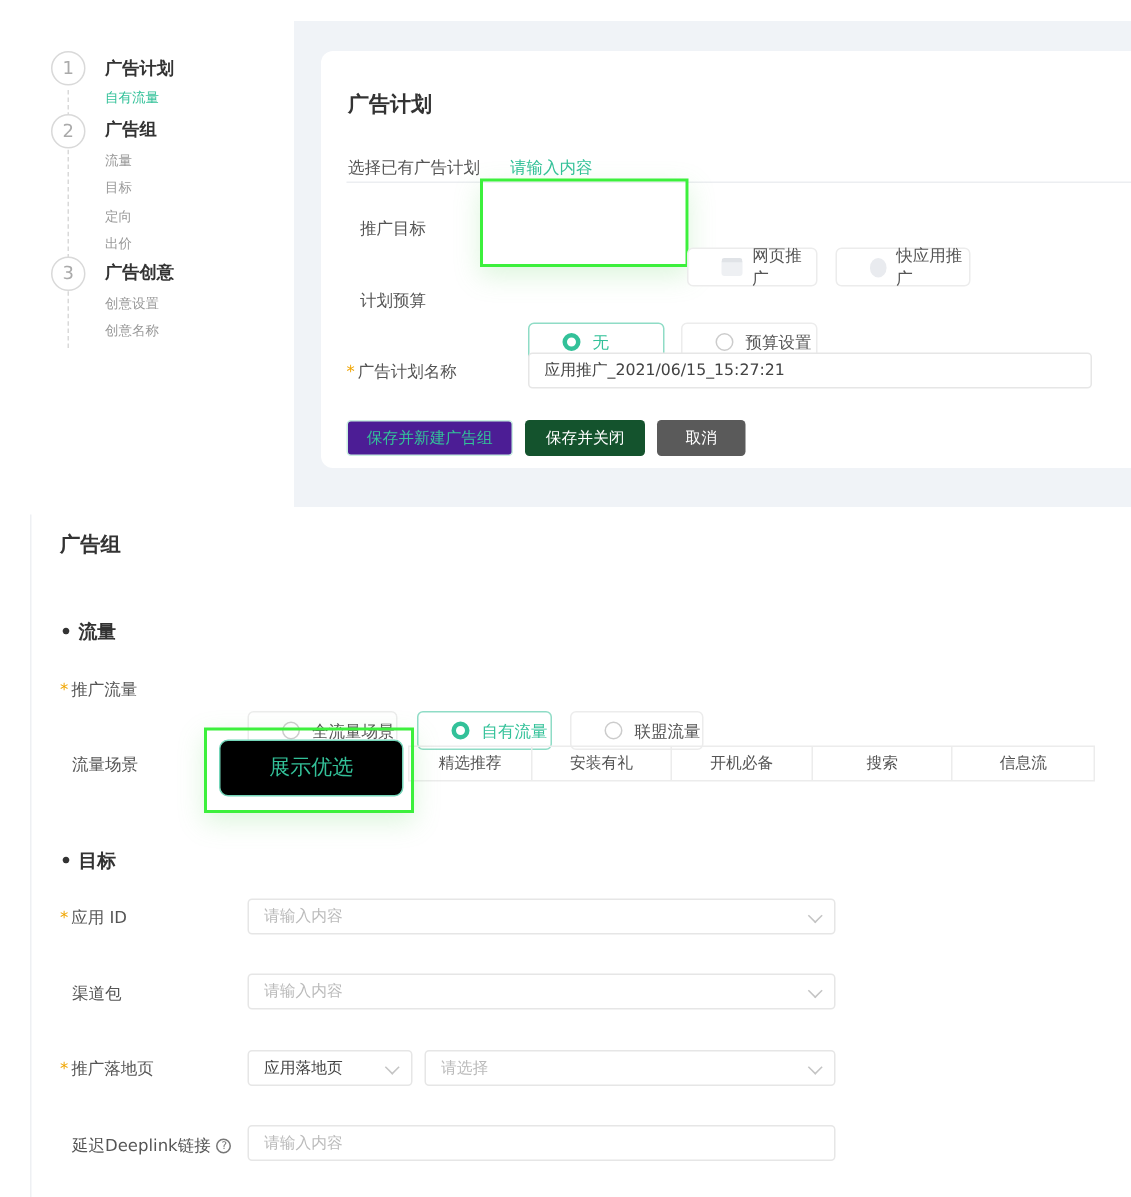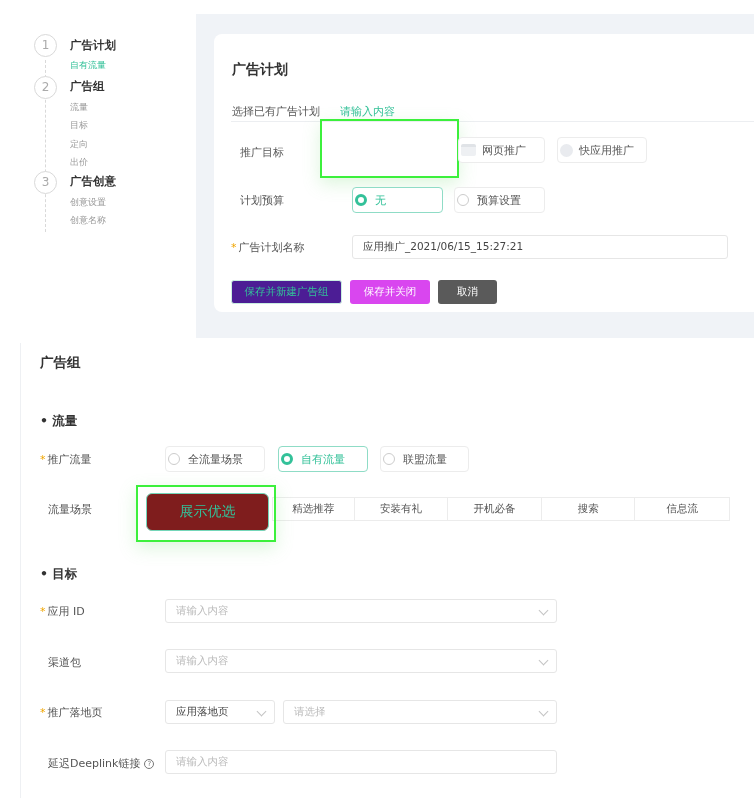--- a/index.html
+++ b/index.html
@@ -20,35 +20,35 @@
   .step-sub.active { color: #33c199; }
 
   .card-title { position: absolute; left: 232px; top: 61px; font-size: 14px; font-weight: bold; color: #333; }
   .tab { position: absolute; top: 104px; font-size: 11px; color: #555; }
   .tab.active { color: #33c199; }
   .tab-line { position: absolute; left: 231px; top: 121px; width: 523px; border-top: 1px solid #eceef1; }
 
   .form-label { position: absolute; font-size: 11px; color: #555; }
   .req { color: #f0a500; margin-right: 2px; }
 
-  .opt { position: absolute; height: 26px; border: 1px solid #ececec; border-radius: 4px; background: #fff; font-size: 11px; color: #555; display: flex; align-items: center; padding-left: 2px; }
+  .opt { position: absolute; height: 26px; border: 1px solid #ececec; border-radius: 4px; background: #fff; font-size: 11px; color: #555; display: flex; align-items: center; padding-left: 22px; margin-top: 28px; }
   .opt.sel { border-color: #8fdcc6; color: #33c199; }
   .radio { width: 12px; height: 12px; border-radius: 50%; border: 1px solid #ccc; margin-right: 8px; background: #fff; flex: none; }
   .radio.on { border: 3px solid #33c199; }
 
   .highlight-box { position: absolute; border: 2px solid #3cf03c; box-shadow: 0 6px 16px rgba(120,220,120,0.25); }
   .big-opt { position: absolute; border: 1.5px solid #74d6b9; border-radius: 6px; background: #fff; color: #33c199; display: flex; align-items: center; }
 
   .input { position: absolute; height: 24px; border: 1px solid #e6e6e6; border-radius: 3px; background: #fff; font-size: 10.5px; color: #444; display: flex; align-items: center; padding-left: 10px; }
   .input.ph { color: #bbb; }
   .chev { position: absolute; right: 9px; top: 7px; width: 7px; height: 7px; border-right: 1px solid #c4c4c4; border-bottom: 1px solid #c4c4c4; transform: rotate(45deg); }
 
   .btn { position: absolute; top: 280px; height: 24px; border-radius: 3px; font-size: 10.5px; display: flex; align-items: center; justify-content: center; }
   .btn-outline { border: 1px solid #c9eee1; color: #33c199; background: #4c1d95; }
-  .btn-primary { background: #d946ef; color: #fff; }
+  .btn-primary { background: #14532d; color: #fff; }
   .btn-dark { background: #5a5a5a; color: #fff; }
 
   
   .bottom-bar { position: absolute; left: 20px; top: 343px; height: 455px; border-left: 1px solid #eef0f3; }
   .sec-title { position: absolute; left: 40px; top: 354px; font-size: 13.5px; font-weight: bold; color: #333; }
   .sub-title { position: absolute; left: 40px; font-size: 12.5px; font-weight: bold; color: #333; }
   .seg { position: absolute; top: 497px; height: 24px; border: 1px solid #ececec; display: flex; }
   .seg-item { height: 22px; border-right: 1px solid #ececec; font-size: 10.5px; color: #555; display: flex; align-items: center; justify-content: center; }
   .seg-item:last-child { border-right: none; }
 </style>
@@ -140,21 +140,21 @@
 
 <div class="form-label" style="left:48px;top:502px">流量场景</div>
 <div class="seg" style="left:272px;width:458px">
   <div class="seg-item" style="width:82px">精选推荐</div>
   <div class="seg-item" style="width:94px">安装有礼</div>
   <div class="seg-item" style="width:94px">开机必备</div>
   <div class="seg-item" style="width:94px">搜索</div>
   <div class="seg-item" style="width:94px">信息流</div>
 </div>
 <div class="highlight-box" style="left:136px;top:485px;width:140px;height:57px"></div>
-<div class="big-opt" style="left:146px;top:493px;width:123px;height:38px;justify-content:center;font-size:14px;background:#7f1d1d">展示优选</div>
+<div class="big-opt" style="left:146px;top:493px;width:123px;height:38px;justify-content:center;font-size:14px;background:#000000">展示优选</div>
 
 <div class="sub-title" style="top:566px">• <span>目标</span></div>
 
 <div class="form-label" style="left:40px;top:604px">
   <span class="req">*</span><span>应用 ID</span>
 </div>
 <div class="input ph" style="left:165px;top:599px;width:392px">
   <span>请输入内容</span>
   <span class="chev"></span>
 </div>

